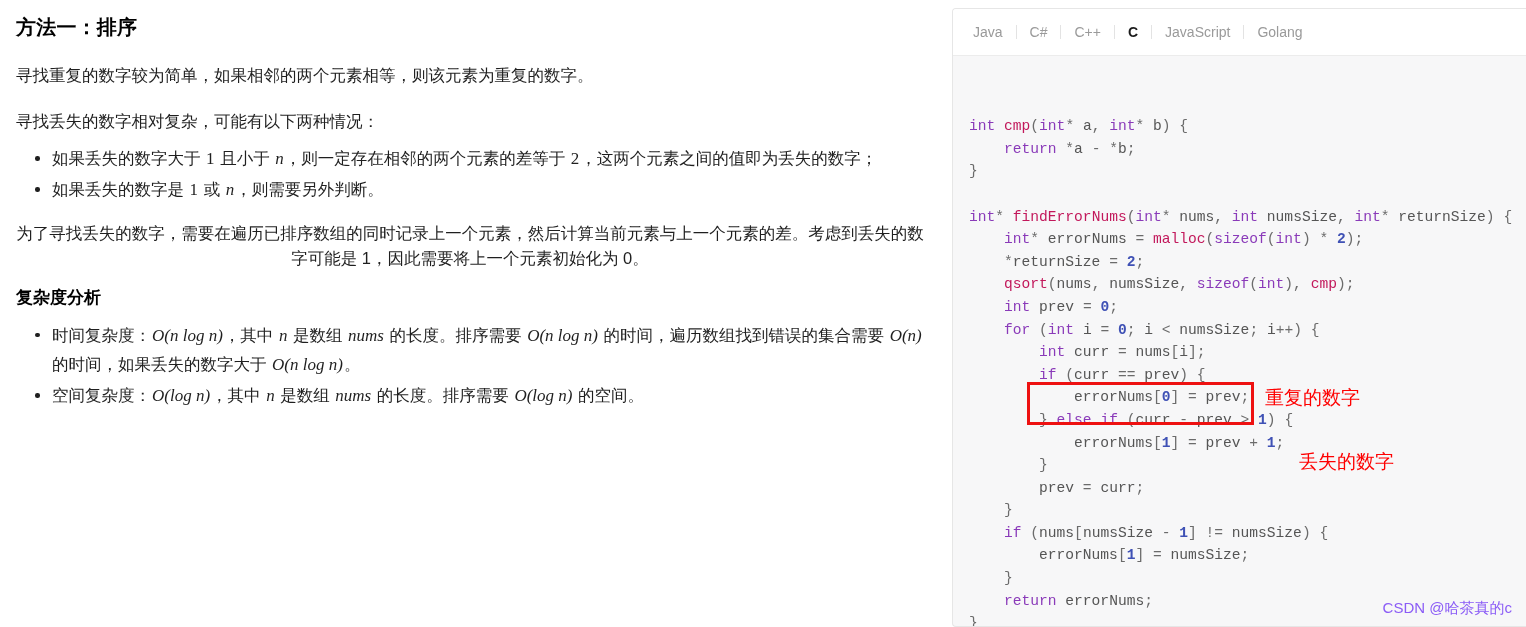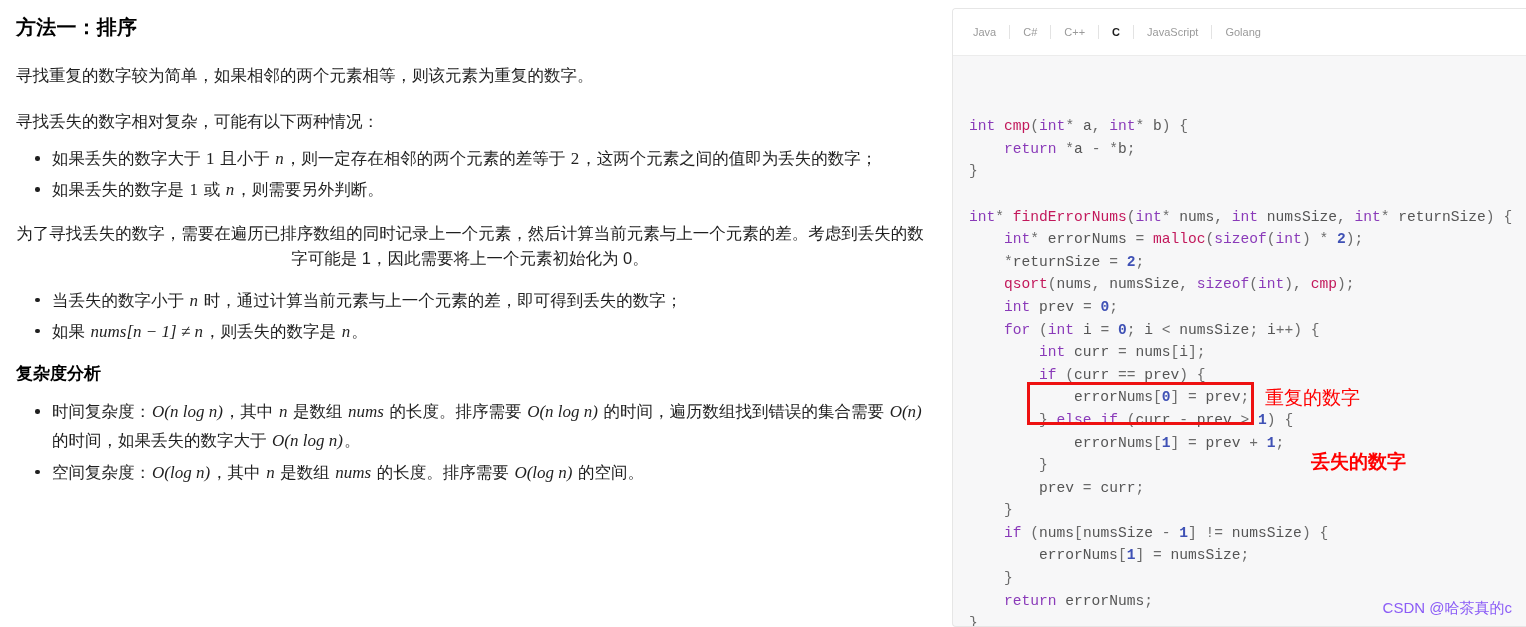--- a/index.html
+++ b/index.html
@@ -103,21 +103,21 @@
   .tabbar {
     height: 47px;
     background: #ffffff;
     border-bottom: 1px solid #ececec;
     display: flex;
     align-items: center;
     padding-left: 16px;
     box-sizing: border-box;
   }
   .tab {
-    font-size: 11px;
+    font-size: 14px;
     color: #9a9a9a;
     padding: 0 13px;
     white-space: nowrap;
     cursor: pointer;
   }
   .tab:first-child { padding-left: 4px; }
   .tab.active {
     color: #1b1b1b;
     font-weight: bold;
   }
@@ -154,21 +154,21 @@
   }
   .annot {
     position: absolute;
     color: #fe0000;
     font-family: "Liberation Sans", "DejaVu Sans", sans-serif;
     font-size: 19px;
     font-weight: 500;
     white-space: nowrap;
   }
   .annot-dup { left: 312px; top: 331px; }
-  .annot-mis { left: 358px; top: 395px; font-weight: bold; }
+  .annot-mis { left: 346px; top: 395px; }
 
   .watermark {
     position: absolute;
     right: 14px;
     bottom: 8px;
     color: #8b5cf6;
     font-size: 15px;
     font-family: "Liberation Sans", "DejaVu Sans", sans-serif;
     white-space: nowrap;
     text-align: right;
@@ -189,25 +189,20 @@
     <p class="para tight">寻找丢失的数字相对复杂，可能有以下两种情况：</p>
 
     <ul class="bullets">
       <li><span>如果丢失的数字大于 </span><span class="mu">1</span><span> 且小于 </span><span class="m">n</span><span>，则一定存在相邻的两个元素的差等于 </span><span class="mu">2</span><span>，这两个元素之间的值即为丢失的数字；</span></li>
 
       <li><span>如果丢失的数字是 </span><span class="mu">1</span><span> 或 </span><span class="m">n</span><span>，则需要另外判断。</span></li>
     </ul>
 
     <p class="para flow">为了寻找丢失的数字，需要在遍历已排序数组的同时记录上一个元素，然后计算当前元素与上一个元素的差。考虑到丢失的数字可能是 1，因此需要将上一个元素初始化为 0。</p>
 
-    <ul class="bullets">
-      <li><span>当丢失的数字小于 </span><span class="m">n</span><span> 时，通过计算当前元素与上一个元素的差，即可得到丢失的数字；</span></li>
-
-      <li><span>如果 </span><span class="m">nums[n − 1] ≠ n</span><span>，则丢失的数字是 </span><span class="m">n</span><span>。</span></li>
-    </ul>
 
     <div class="subhead">复杂度分析</div>
 
     <ul class="bullets">
       <li><span>时间复杂度：</span><span class="m">O(n log n)</span><span>，其中 </span><span class="m">n</span><span> 是数组 </span><span class="m">nums</span><span> 的长度。排序需要 </span><span class="m">O(n log n)</span><span> 的时间，遍历数组找到错误的集合需要 </span><span class="m">O(n)</span><span> 的时间，如果丢失的数字大于 </span><span class="m">O(n log n)</span><span>。</span></li>
 
       <li><span>空间复杂度：</span><span class="m">O(log n)</span><span>，其中 </span><span class="m">n</span><span> 是数组 </span><span class="m">nums</span><span> 的长度。排序需要 </span><span class="m">O(log n)</span><span> 的空间。</span></li>
     </ul>
 
   </div>

